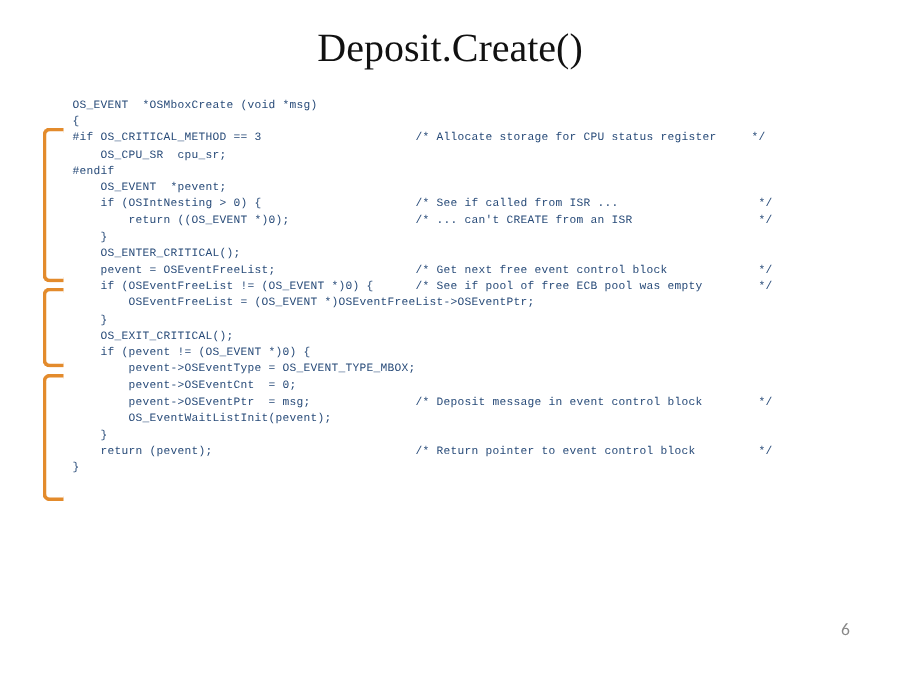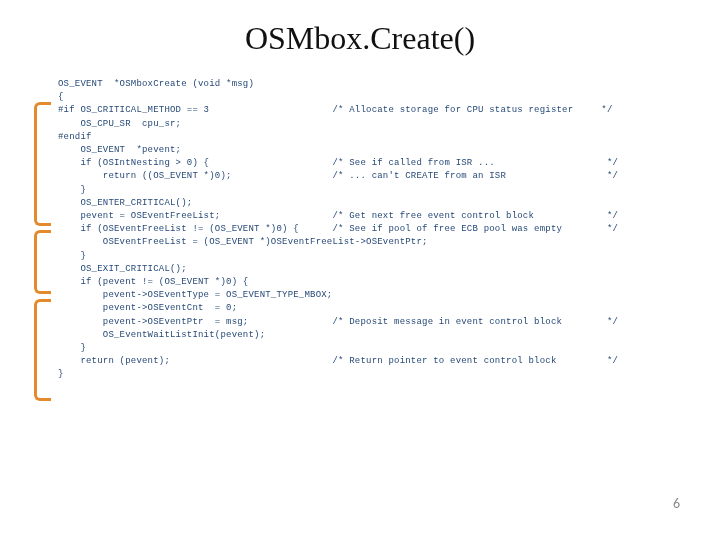--- a/index.html
+++ b/index.html
@@ -42,21 +42,21 @@
     right:40px;
     bottom:28px;
     font-size:14px;
     color:#888;
     font-family:Calibri,Arial,sans-serif;
   }
 </style>
 </head>
 <body>
 
-<div class="title">OSMbox.Create()</div>
+<div class="title">Deposit.Create()</div>
 
 <div class="code-area" id="code-block"><span class="code-line">OS_EVENT  *OSMboxCreate (void *msg)</span><span class="code-line">{</span><span class="code-line">#if OS_CRITICAL_METHOD == 3                      /* Allocate storage for CPU status register     */</span><span class="code-line">    OS_CPU_SR  cpu_sr;</span><span class="code-line">#endif</span><span class="code-line">    OS_EVENT  *pevent;</span><span class="code-line"></span><span class="code-line"></span><span class="code-line">    if (OSIntNesting &gt; 0) {                      /* See if called from ISR ...                    */</span><span class="code-line">        return ((OS_EVENT *)0);                  /* ... can't CREATE from an ISR                  */</span><span class="code-line">    }</span><span class="code-line">    OS_ENTER_CRITICAL();</span><span class="code-line">    pevent = OSEventFreeList;                    /* Get next free event control block             */</span><span class="code-line">    if (OSEventFreeList != (OS_EVENT *)0) {      /* See if pool of free ECB pool was empty        */</span><span class="code-line">        OSEventFreeList = (OS_EVENT *)OSEventFreeList-&gt;OSEventPtr;</span><span class="code-line">    }</span><span class="code-line">    OS_EXIT_CRITICAL();</span><span class="code-line">    if (pevent != (OS_EVENT *)0) {</span><span class="code-line">        pevent-&gt;OSEventType = OS_EVENT_TYPE_MBOX;</span><span class="code-line">        pevent-&gt;OSEventCnt  = 0;</span><span class="code-line">        pevent-&gt;OSEventPtr  = msg;               /* Deposit message in event control block        */</span><span class="code-line">        OS_EventWaitListInit(pevent);</span><span class="code-line">    }</span><span class="code-line">    return (pevent);                             /* Return pointer to event control block         */</span><span class="code-line">}</span></div>
 
 <div id="brackets-layer">
     <div class="bracket" style="left: 34px; width: 14px; top: 102px; height: 118px;"></div>
     <div class="bracket" style="left: 34px; width: 14px; top: 230px; height: 58px;"></div>
     <div class="bracket" style="left: 34px; width: 14px; top: 299px; height: 96px;"></div>
   </div>
 
 <div class="page-num">6</div>

